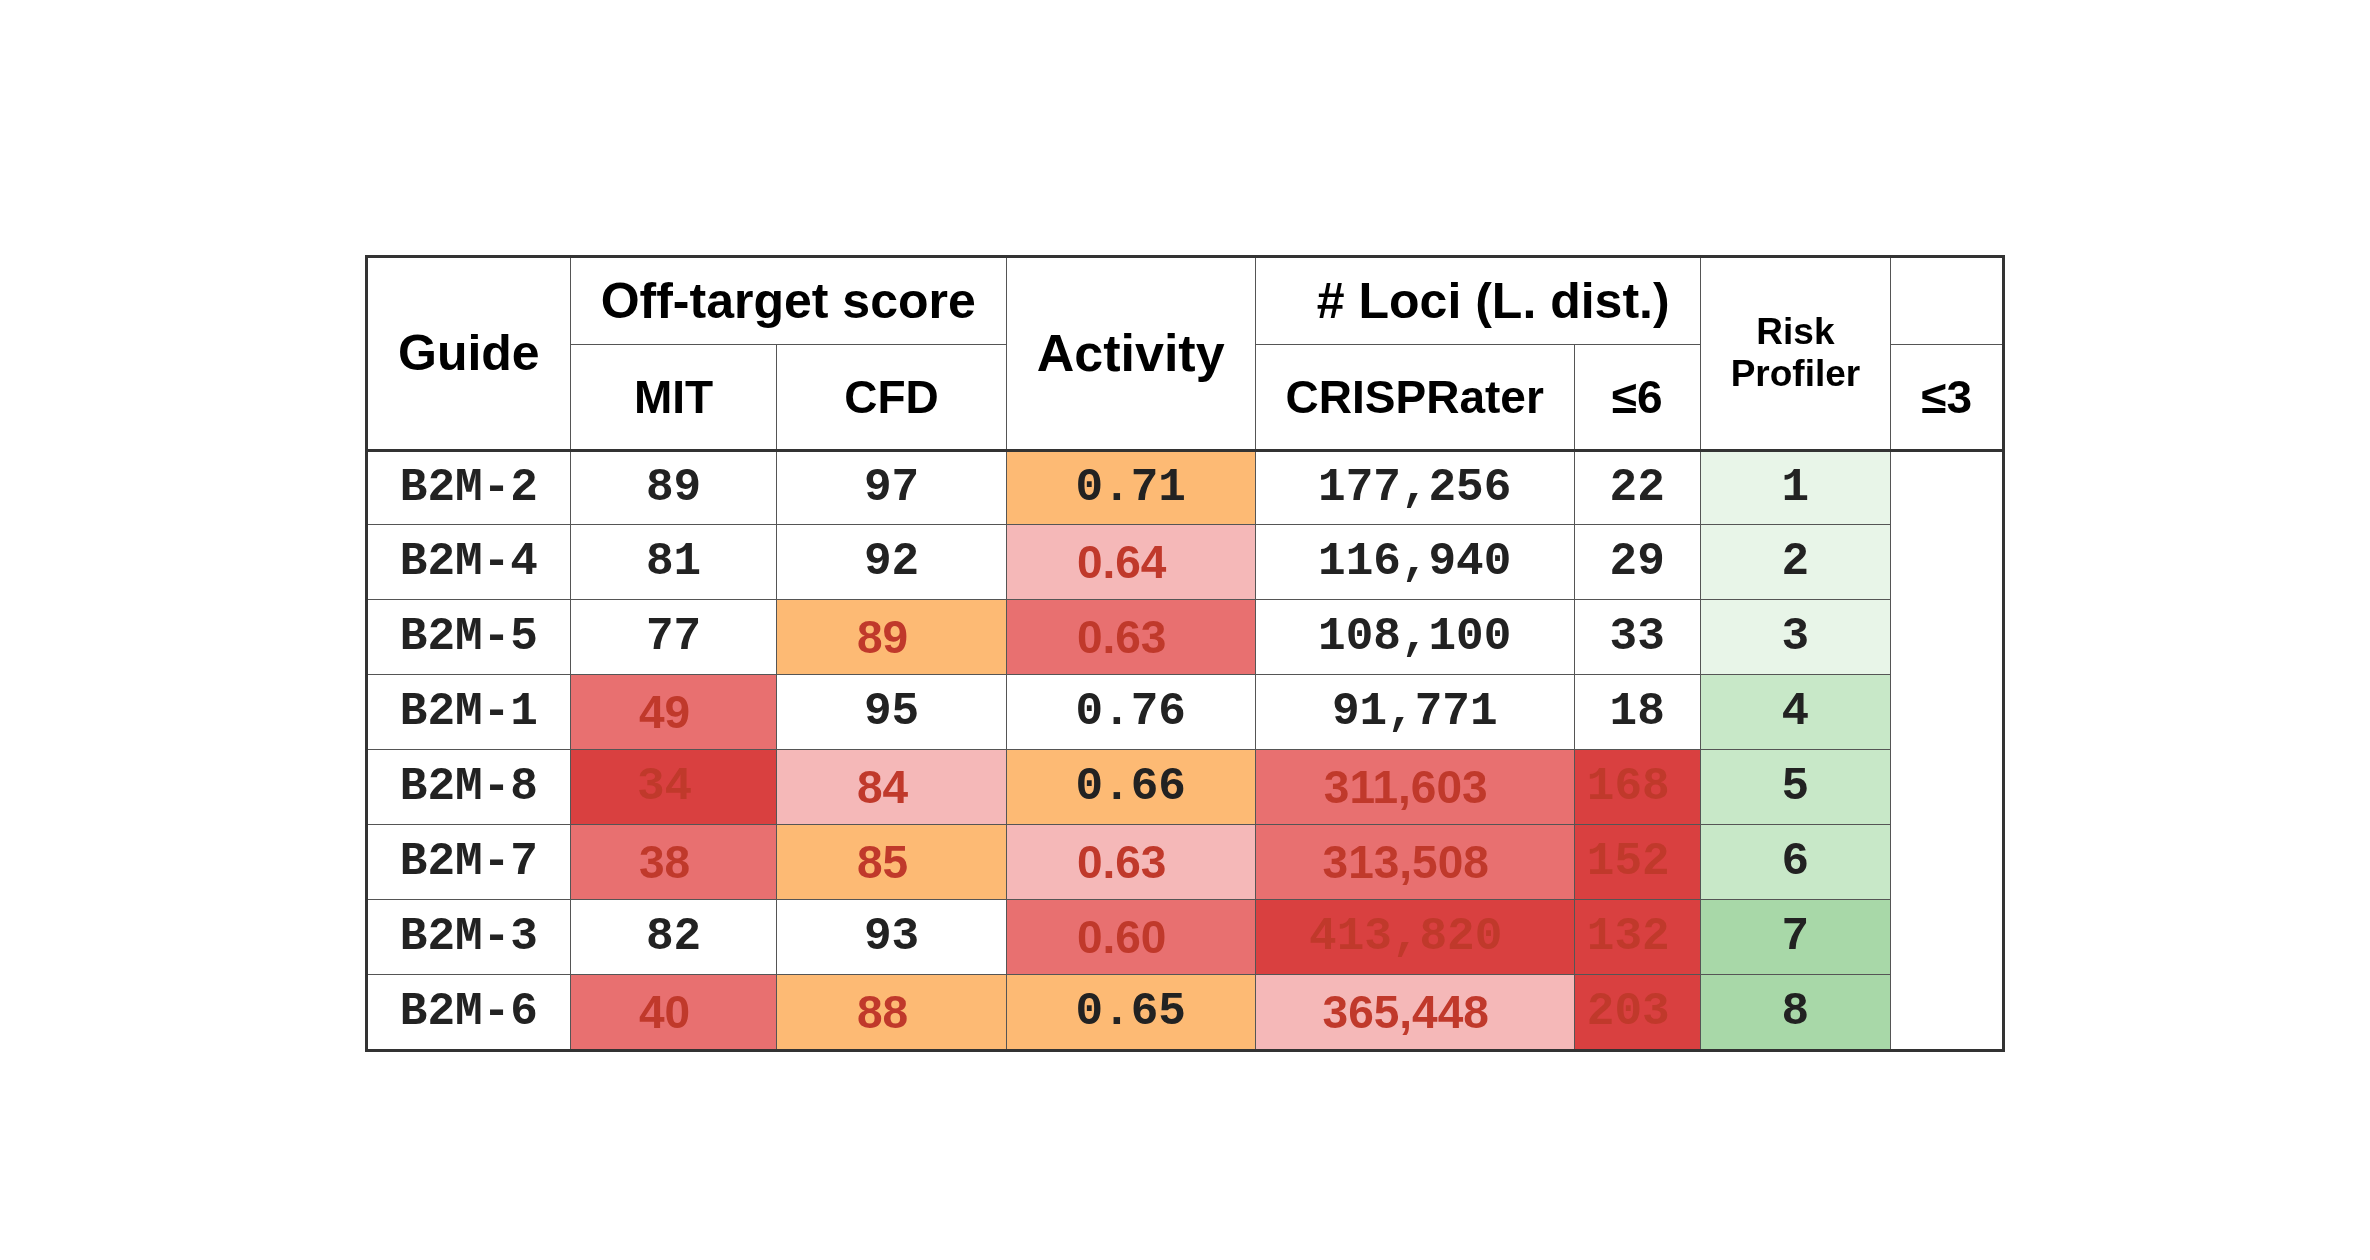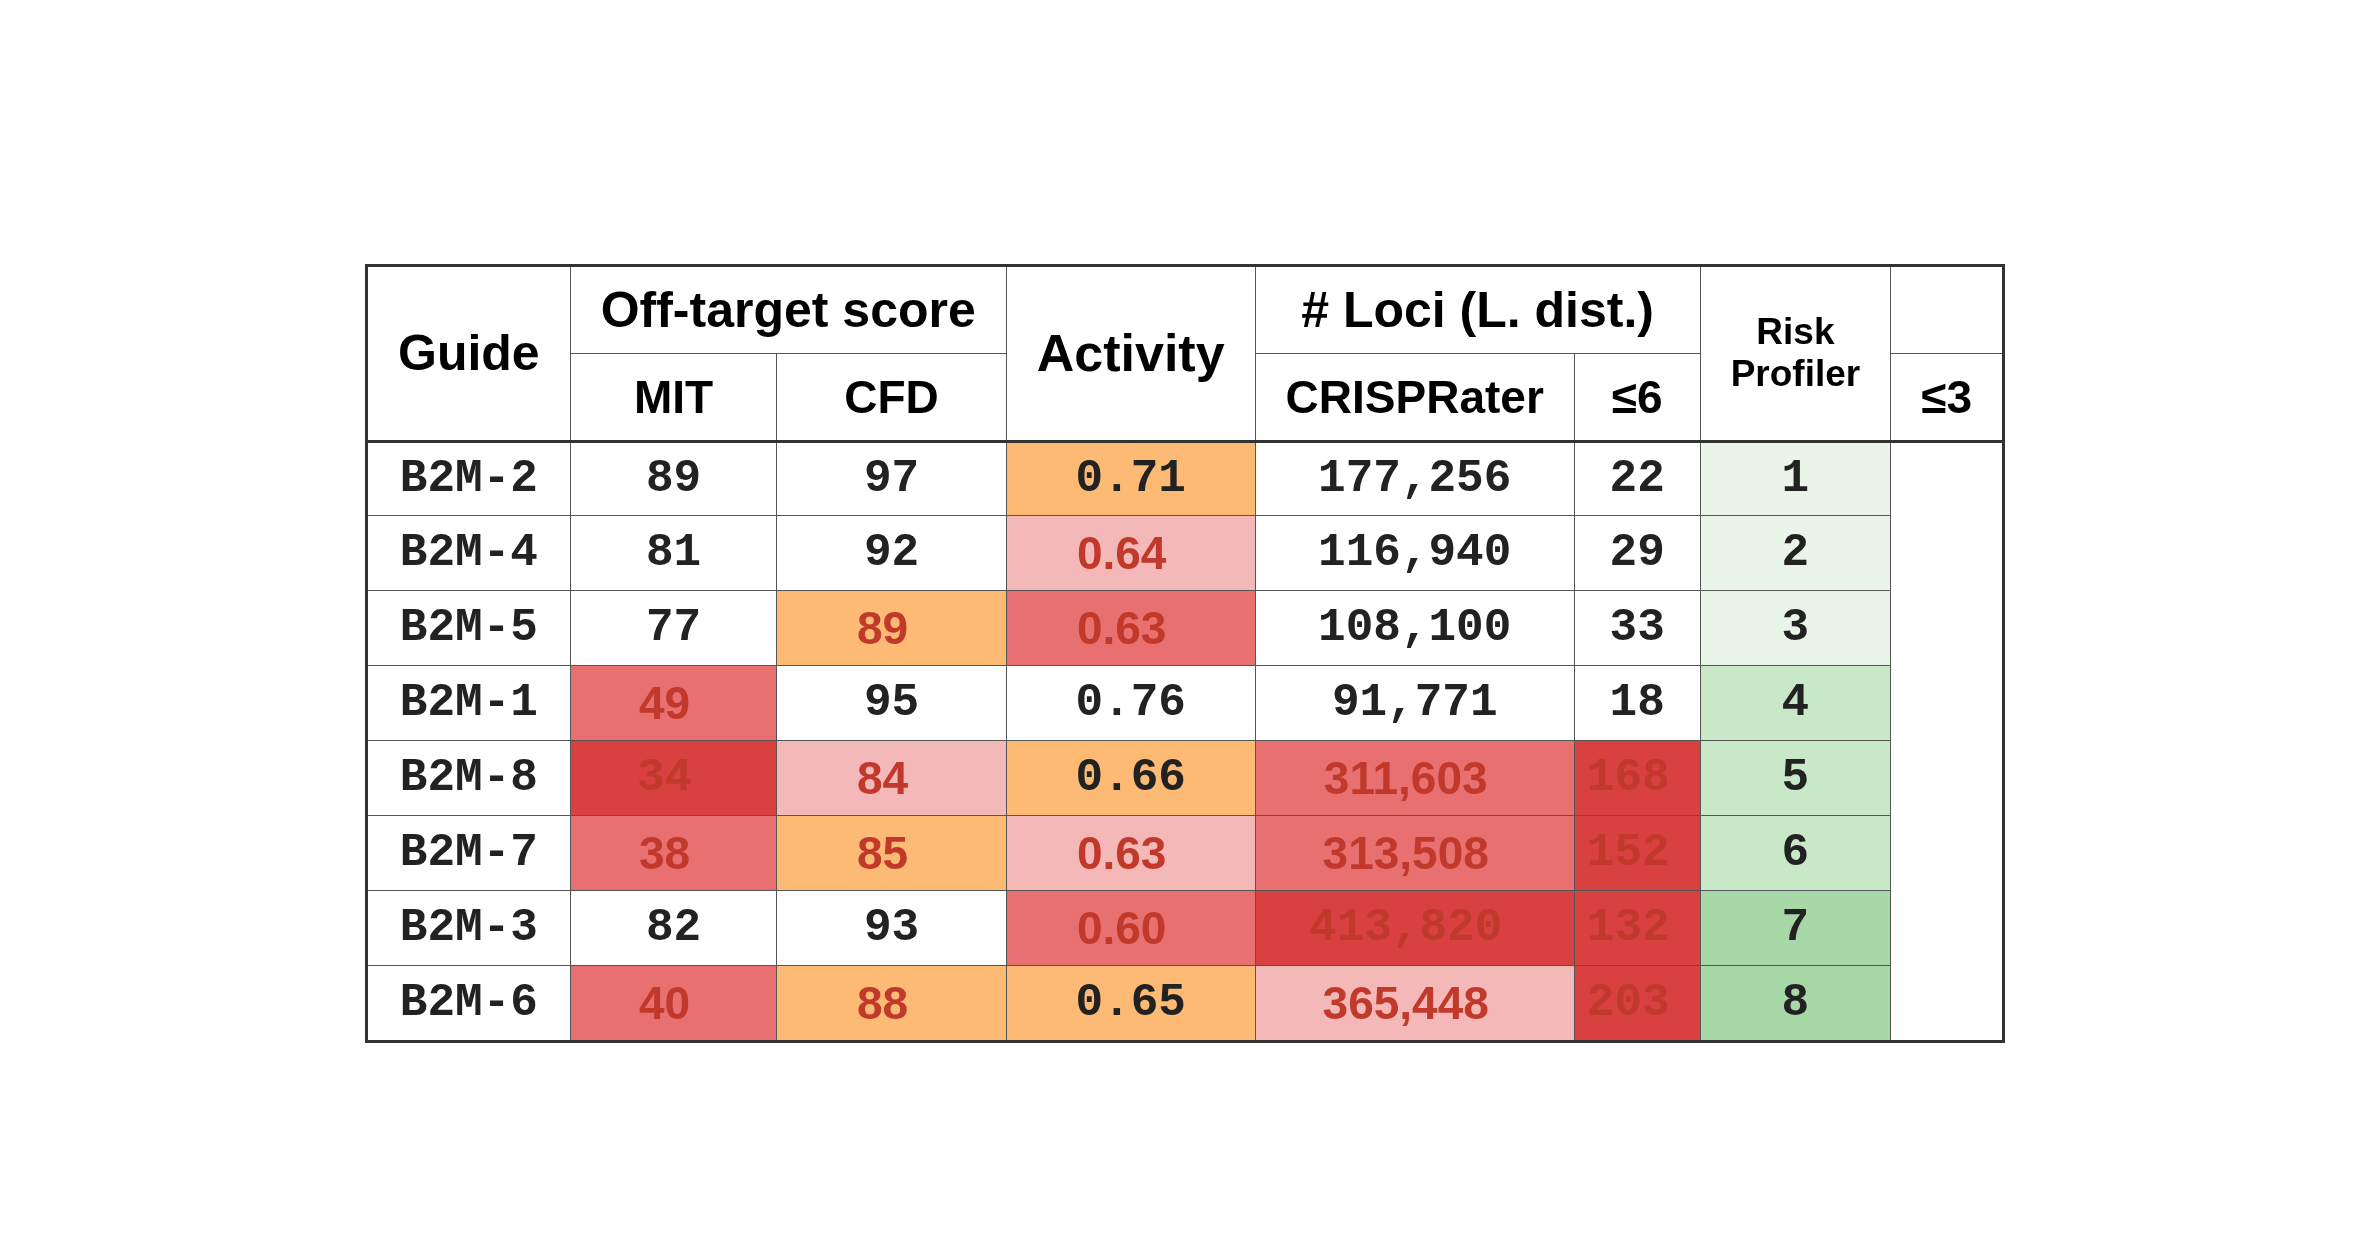--- a/index.html
+++ b/index.html
@@ -40,31 +40,32 @@
     .header-row-1 th {
       border-bottom: 1px solid #555;
       font-size: 50px;
       padding: 14px 30px;
     }
 
     .header-row-2 th {
       border-top: 1px solid #555;
       border-bottom: 3px solid #333;
       font-size: 46px;
-      padding: 16px 30px;
+      padding: 25px 30px;
     }
 
     .guide-header {
       vertical-align: middle;
       font-size: 52px;
       padding: 10px 36px;
     }
 
     .group-header {
       font-size: 52px;
+      text-align: right;
     }
 
     
     .bg-white { background-color: #ffffff; }
     .bg-pink-light { background-color: #fdba74; }
     .bg-pink-medium { background-color: #f5b8b8; }
     .bg-pink-dark { background-color: #e87070; }
     .bg-pink-darkest { background-color: #d94040; font-family: Liberation Mono, monospace; }
 
     .bg-green-light { background-color: #e8f5e8; }

